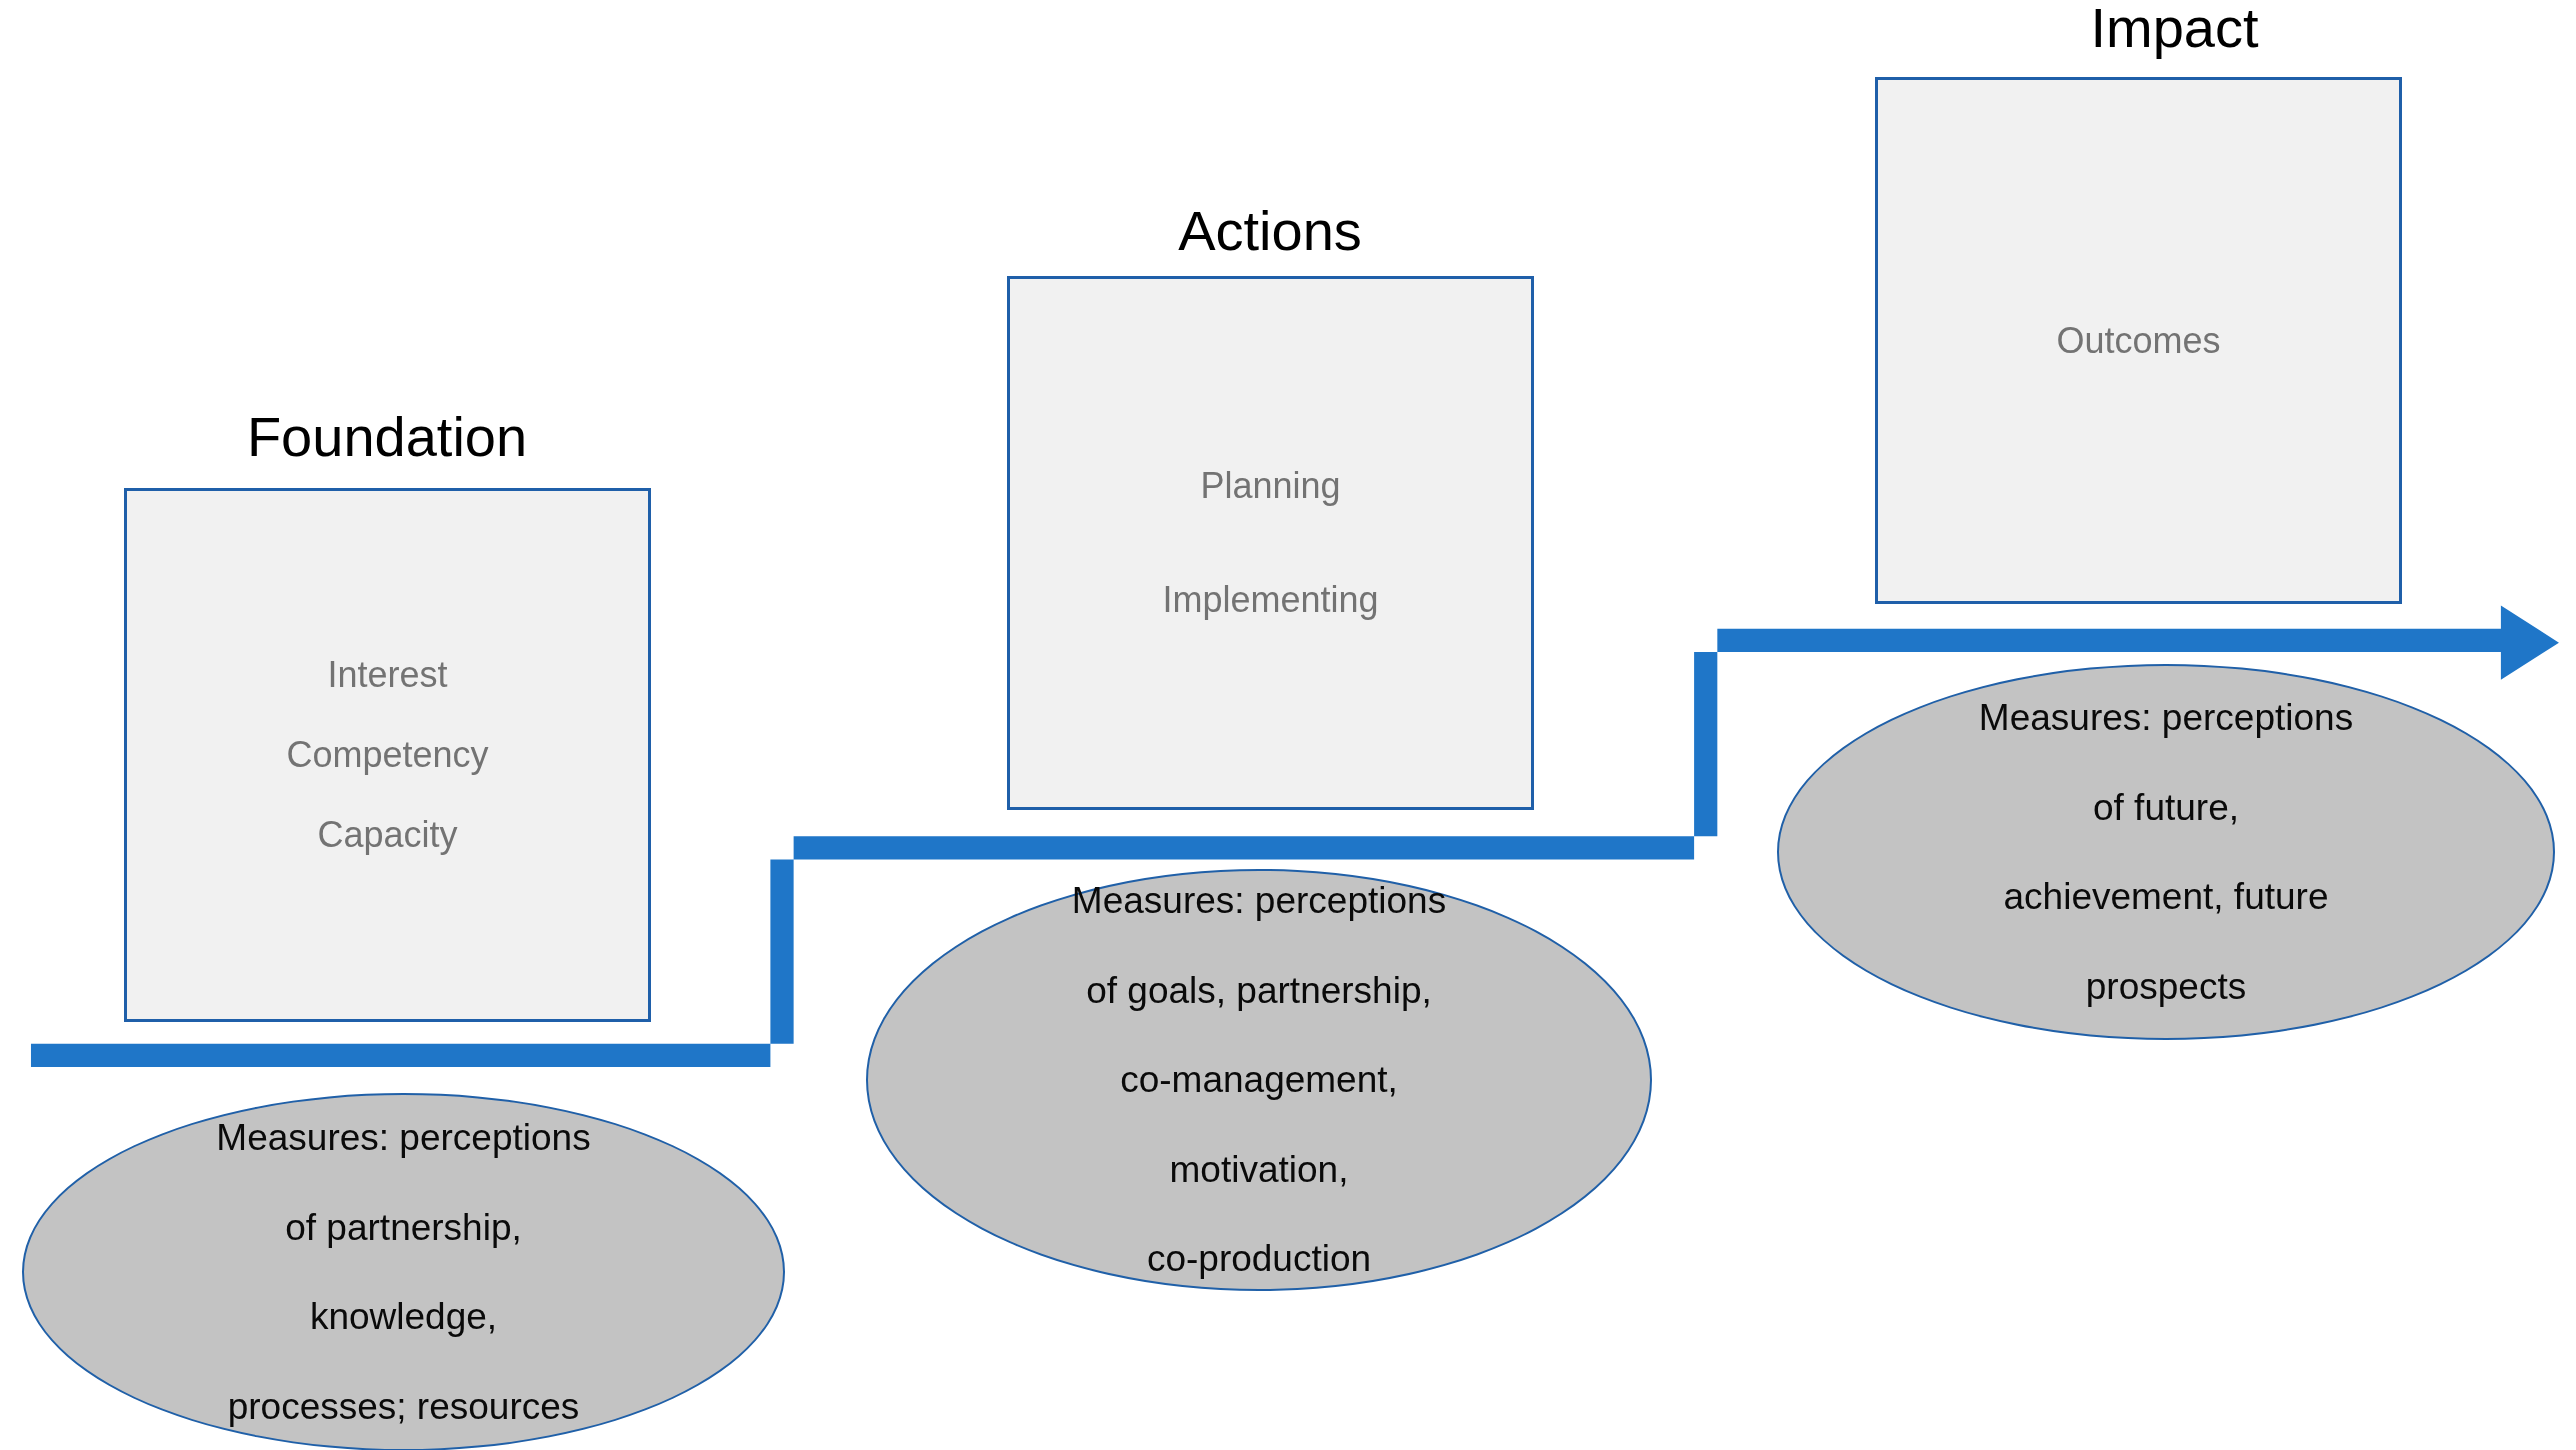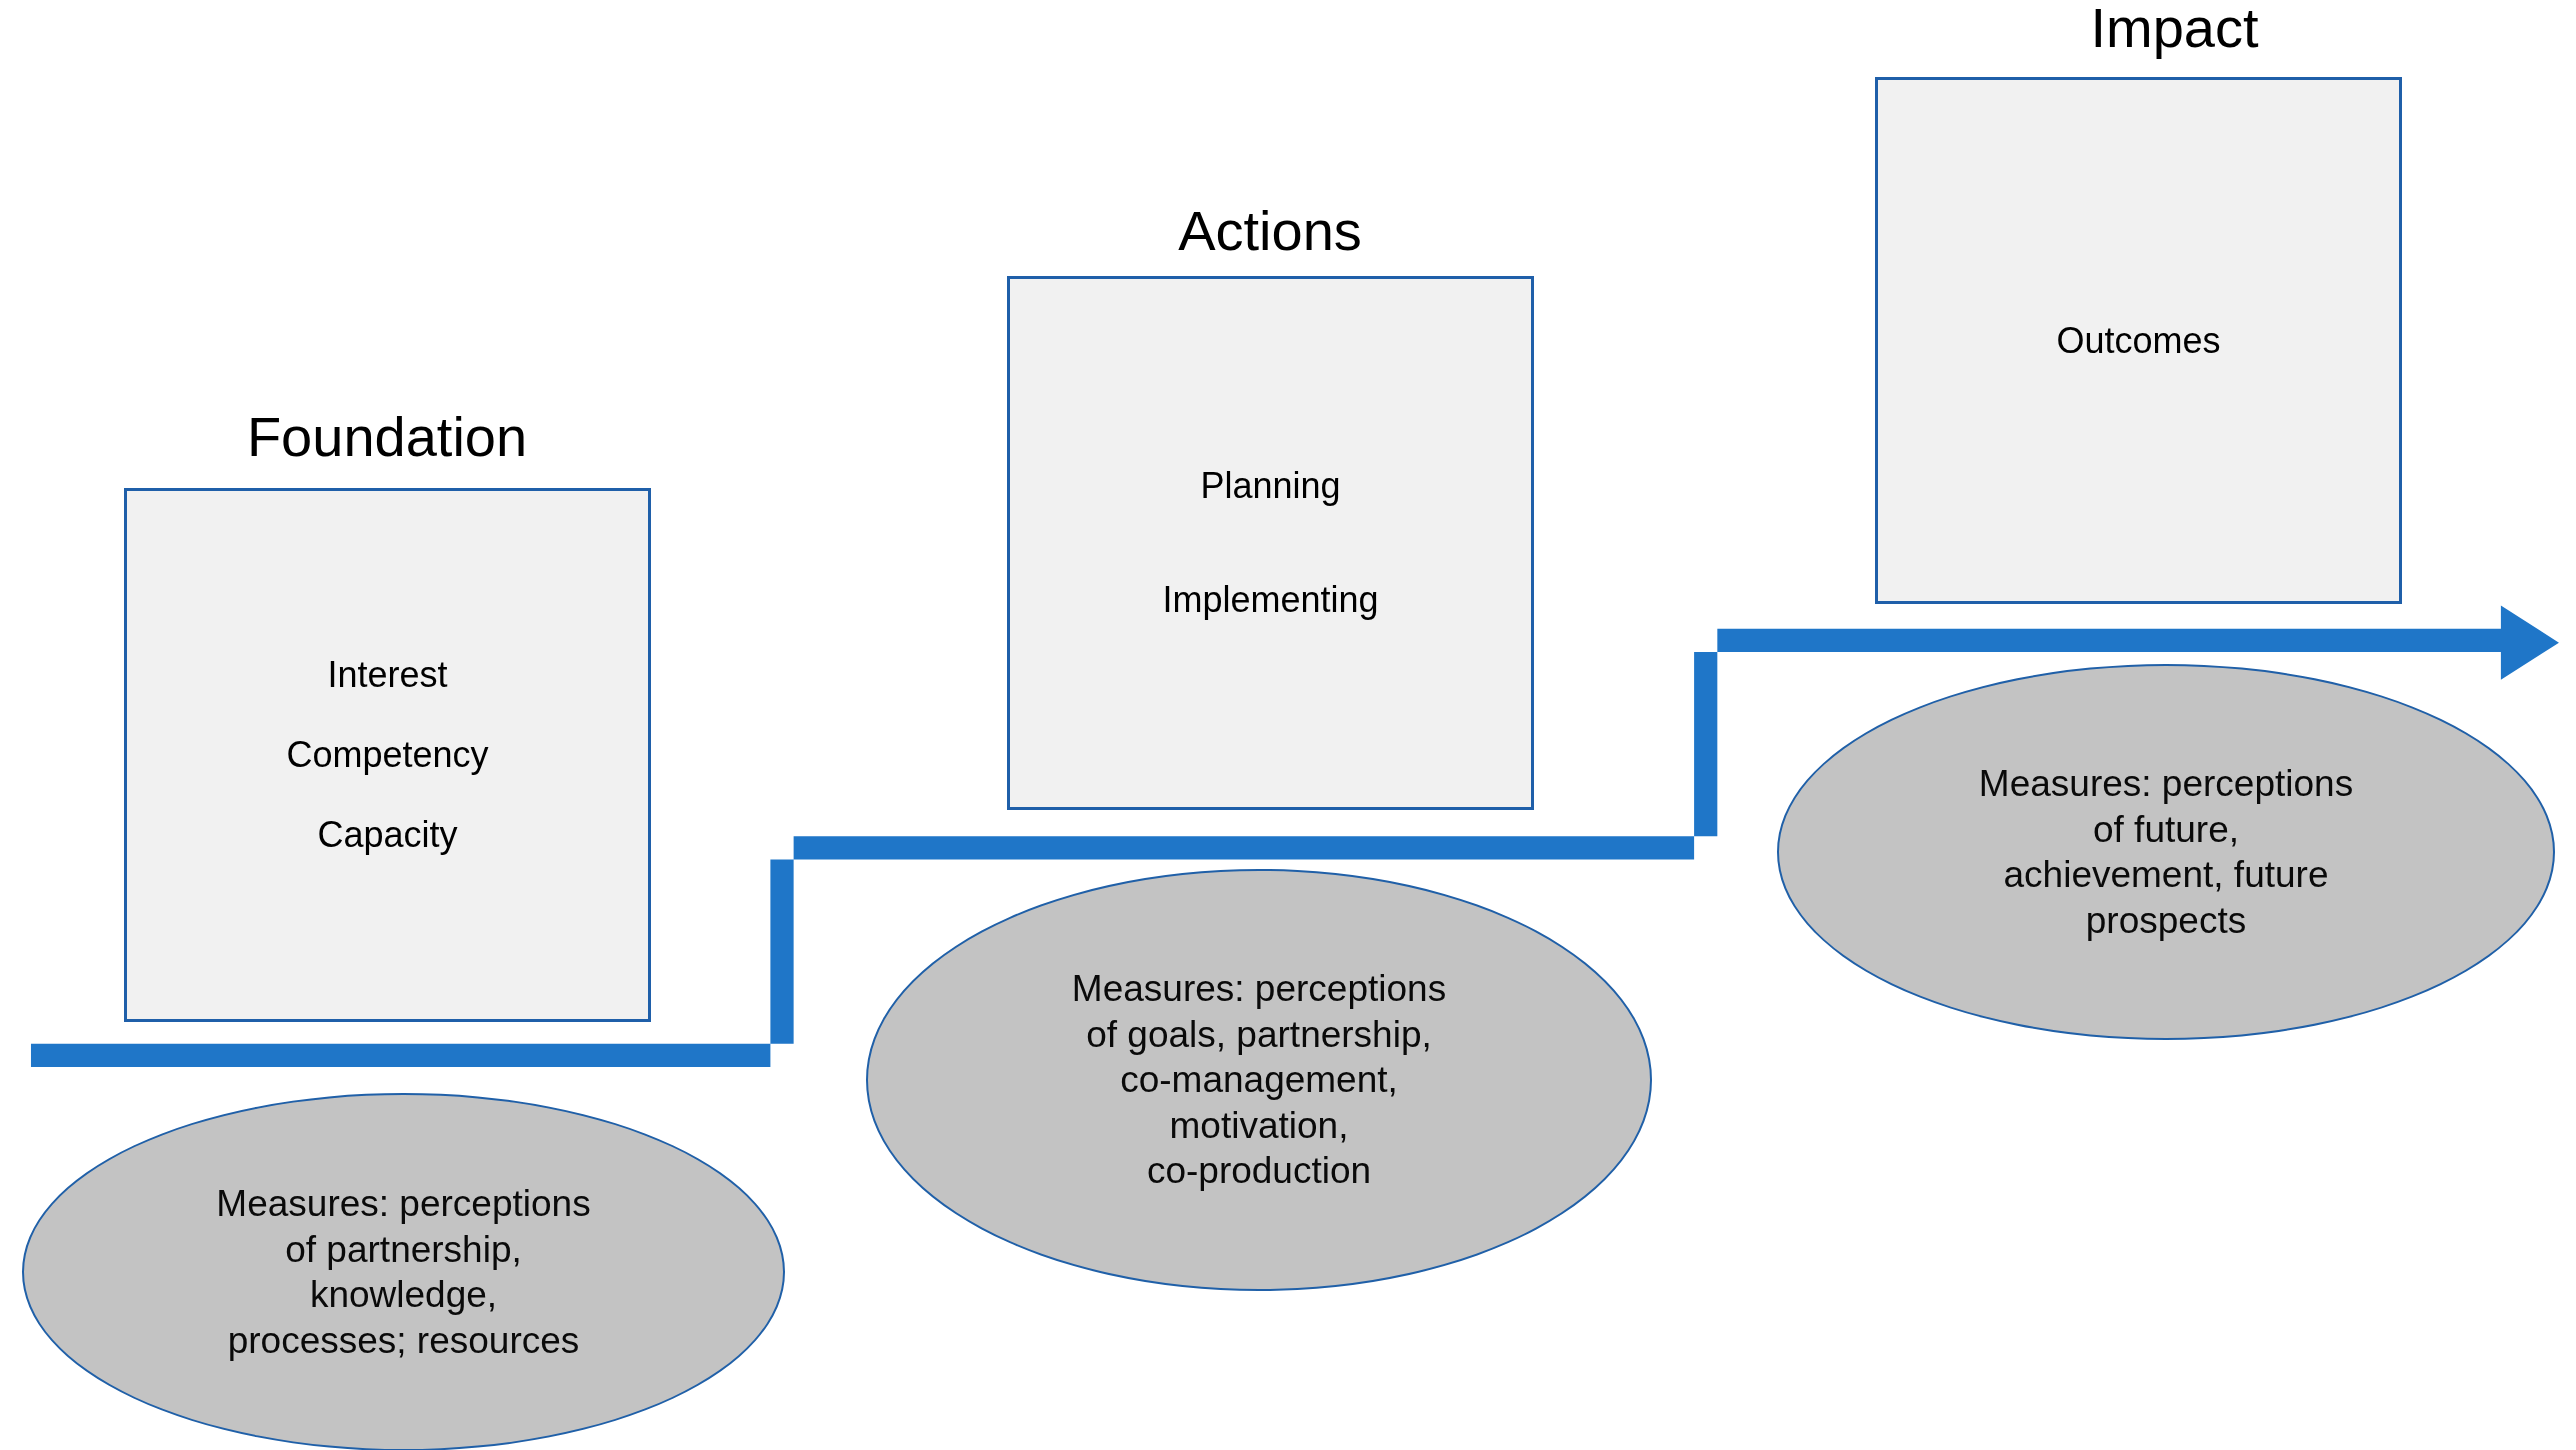--- a/index.html
+++ b/index.html
@@ -46,37 +46,38 @@
     border: 3.1px solid #1F5FA9;
     box-sizing: border-box;
     display: flex;
     flex-direction: column;
     align-items: center;
     justify-content: center;
   }
   .box-line {
     font-size: 36px;
     line-height: 1.05;
-    color: #000000;
+    color: #737373;
     text-align: left;
     white-space: nowrap;
   }
 
   
   .measure-ellipse {
     position: absolute;
     background: #c3c3c3;
     border: 2.3px solid #2060A8;
     border-radius: 50%;
     box-sizing: border-box;
     display: flex;
     flex-direction: column;
     align-items: center;
     justify-content: center;
     text-align: center;
+    gap: 44px;
   }
   .measure-line {
     font-size: 37px;
     line-height: 1.23;
     color: #0a0a0a;
     white-space: nowrap;
   }
 
   
   #col-foundation { left: 0px;    top: 0px; width: 774px; height: 1441px; }

